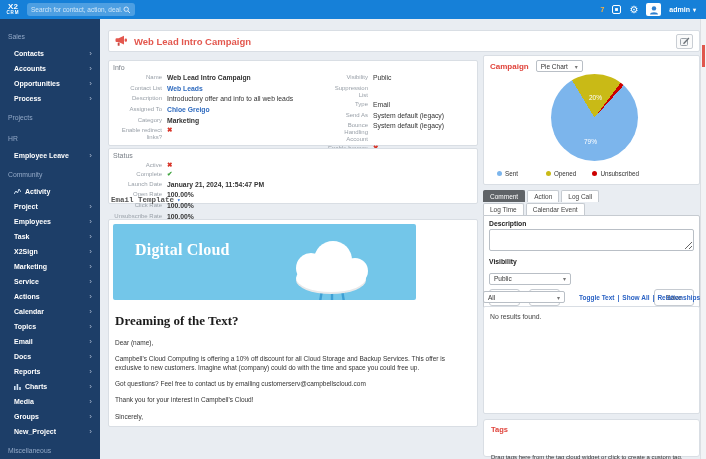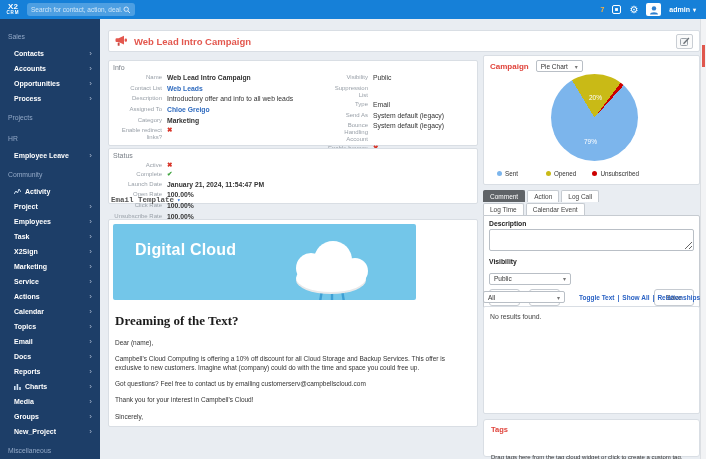--- a/index.html
+++ b/index.html
@@ -64,21 +64,21 @@
   .frow { display:flex; margin-bottom:2.5px; }
   .flabel { width:54px; text-align:right; color:#9aa1a9; font-size:6px; padding-right:5px;
             line-height:1.15; flex:none; }
   .fcol-r .flabel { width:48px; }
   .fvalue { font-size:6.8px; color:#333; line-height:1.2; }
   .fvalue.b { font-weight:bold; }
   .fvalue.link { color:#2f6bbf; font-weight:bold; cursor:pointer; }
   .xmark { color:#d8362a; font-size:6.5px; font-weight:bold; line-height:1; }
   .okmark { color:#3fa33f; font-size:6.5px; font-weight:bold; line-height:1; }
 
-  .banner { position:relative; width:303px; height:76px; background:#73c6e9; border-radius:2px; overflow:hidden; }
+  .banner { position:relative; width:303px; height:76px; background:#73c6e9; border-radius:2px; overflow:hidden;font-family:Liberation Serif, serif; }
   .banner-text { position:absolute; left:22px; top:17px; color:#fff; font-weight:bold; font-size:16px;
                  line-height:1.12; letter-spacing:.2px; }
   .cloud-svg { position:absolute; right:26px; top:6px; }
 
   .email-heading { font-family:"Liberation Serif","DejaVu Serif",serif; font-size:13px; font-weight:bold;
                    color:#1c1c1c; margin:13px 0 9px 2px; }
   .email-body p { font-size:6.5px; color:#333; margin:0 2px 7px 2px; line-height:1.4; max-width:358px; }
   .email-body p.gap-top { margin-top:8px; }
 
   

